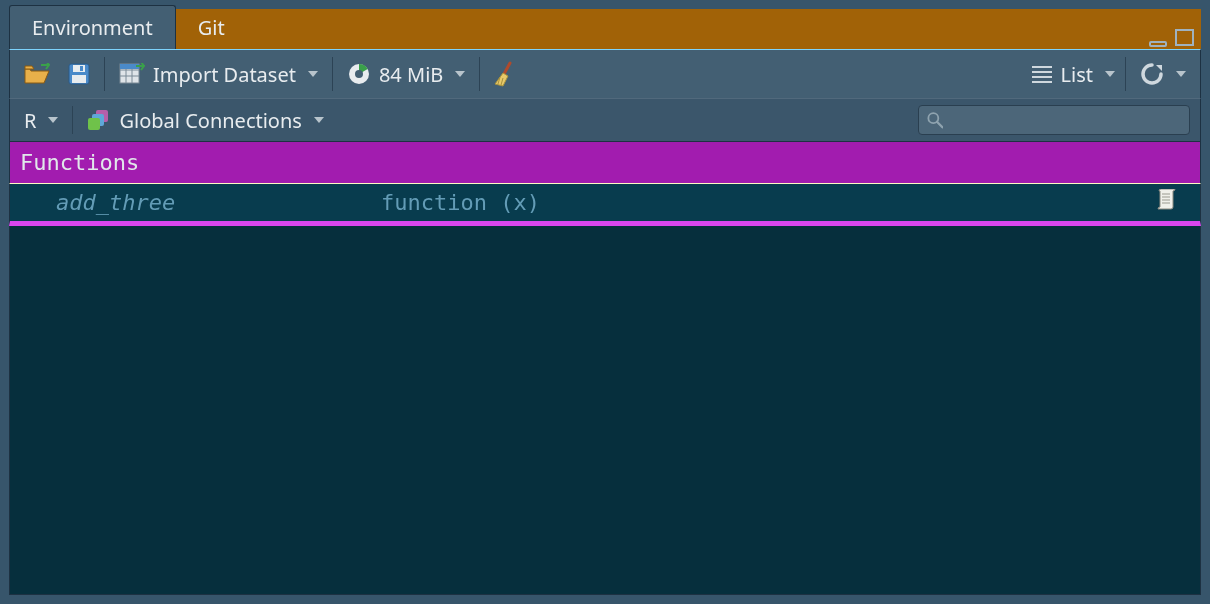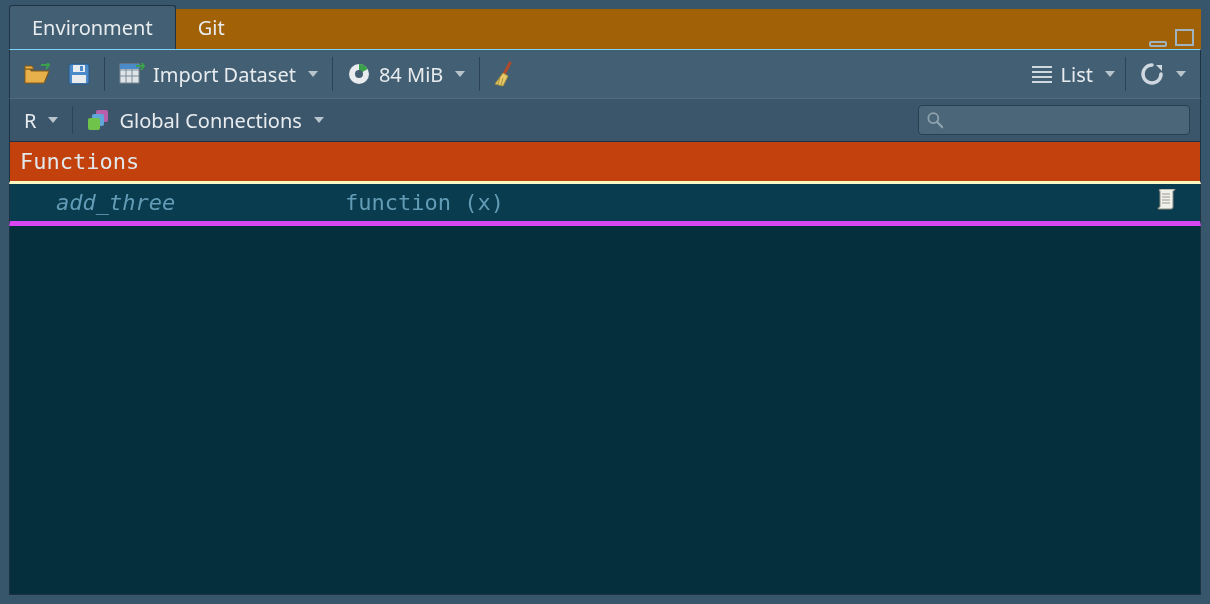--- a/index.html
+++ b/index.html
@@ -105,24 +105,24 @@
     background: transparent;
     border: none;
     outline: none;
     color: #e8ecef;
     font-size: 18px;
     width: 100%;
   }
 
   
   .section-header {
-    background: #c2410c;
+    background: #a21caf;
     border-left: 1px solid #1d3142;
     border-right: 1px solid #1d3142;
-    border-bottom: 3px solid #fef9c3;
+    border-bottom: 1px solid #fef9c3;
     height: 42px;
     display: flex;
     align-items: center;
     padding: 0 10px;
     font-family: "Menlo", "DejaVu Sans Mono", monospace;
     font-size: 22px;
     color: #e1e7ea;
   }
 
   
@@ -132,21 +132,21 @@
     border-right: 1px solid #1d3142;
     border-bottom: 5px solid #d946ef;
     height: 42px;
     display: flex;
     align-items: center;
     font-family: "Menlo", "DejaVu Sans Mono", monospace;
     font-size: 22px;
     color: #639cb6;
   }
   .data-row .name { width: 335px; padding-left: 46px; font-style: italic; }
-  .data-row .value { flex: 1; color: #639cb6; }
+  .data-row .value { flex: 1; color: #639cb6; margin-left: 36px; }
   .data-row .view { padding-right: 22px; cursor: pointer; }
 
   
   .empty {
     flex: 1;
     background: #062f3d;
     border-left: 1px solid #1d3142;
     border-right: 1px solid #1d3142;
     border-bottom: 1px solid #1d3142;
   }

